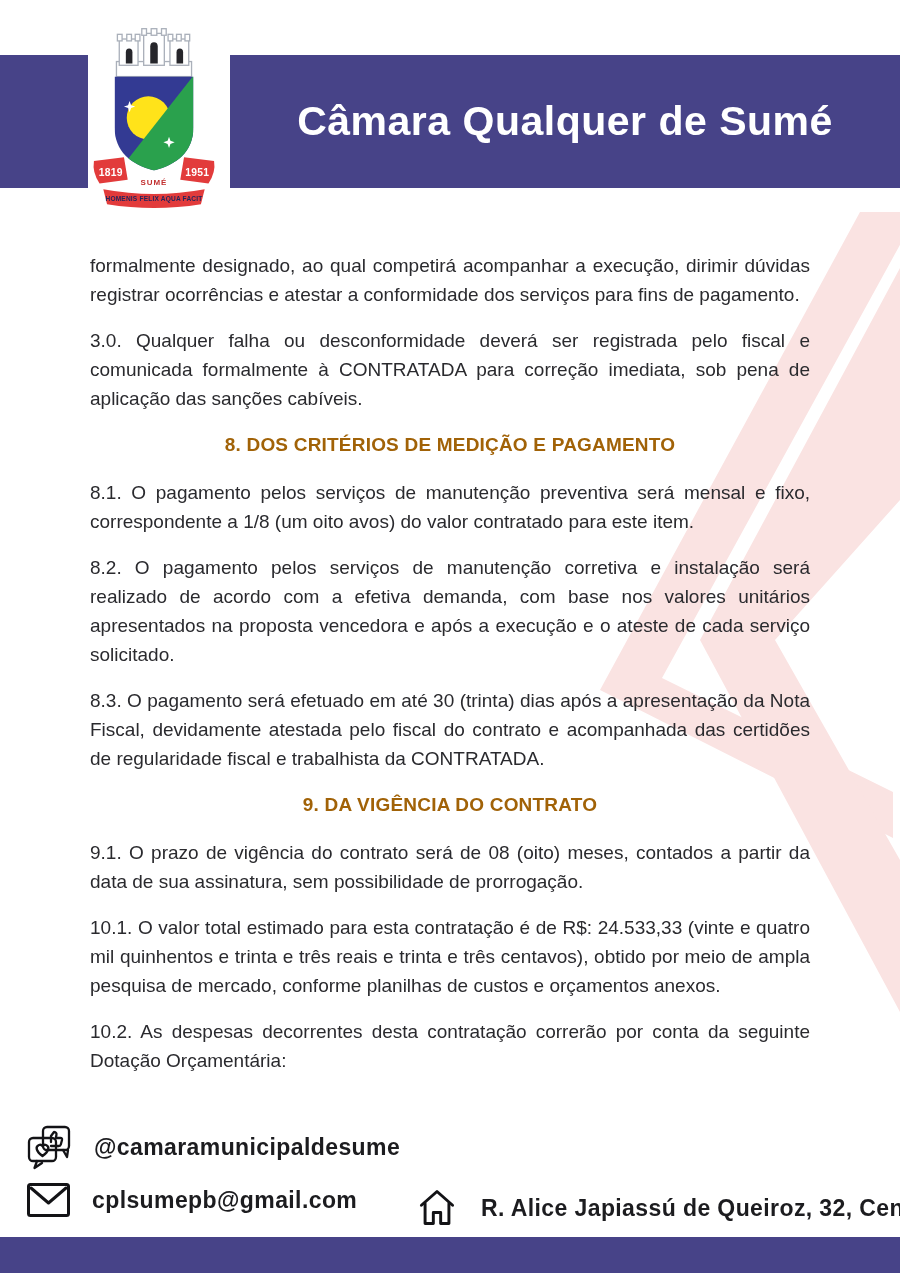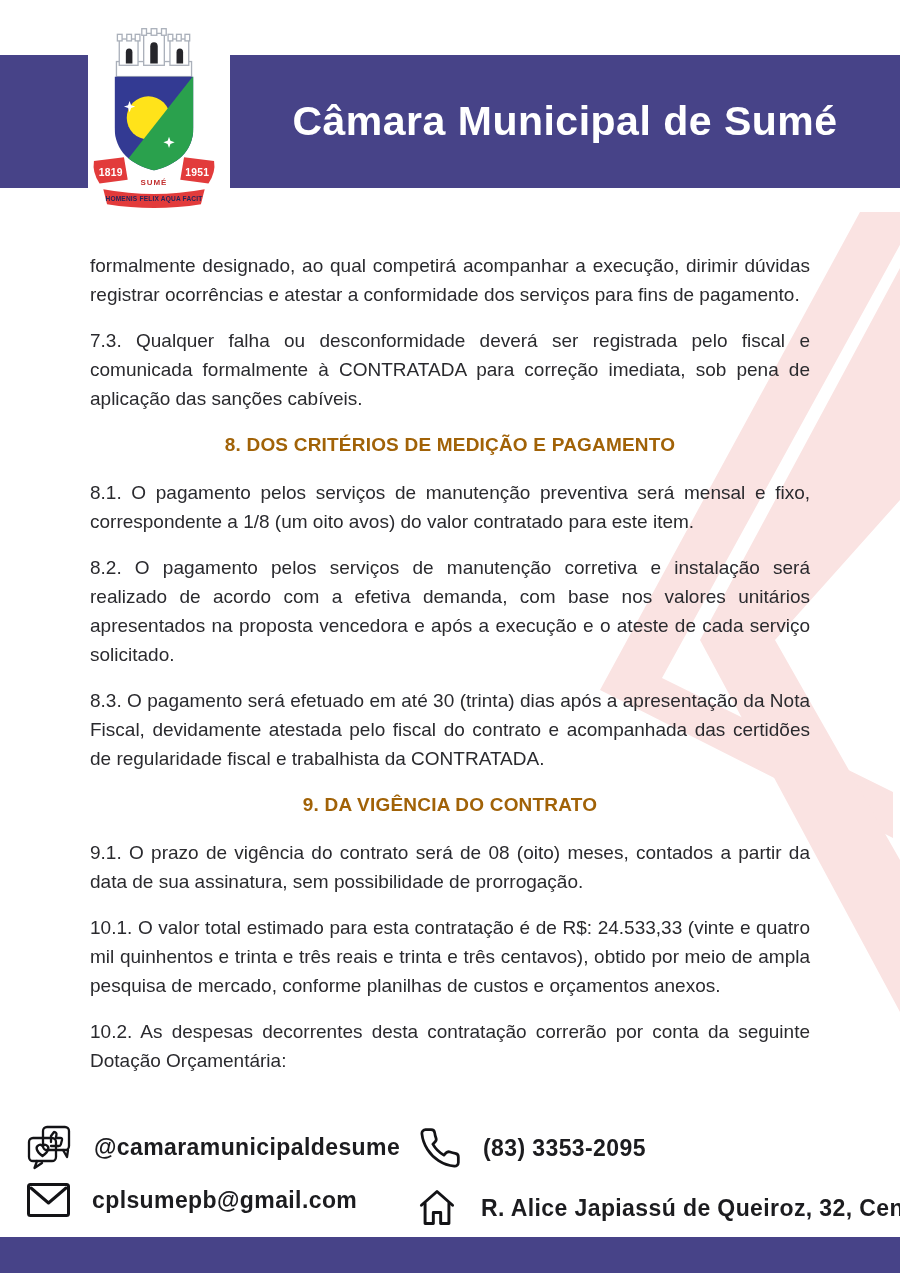--- a/index.html
+++ b/index.html
@@ -72,21 +72,21 @@
 <body>
 
 <div class="page">
 
   <svg class="wm-svg" width="900" height="1273" viewBox="0 0 900 1273" aria-hidden="true">
     <polygon class="wm" points="860,212 600,690 893,838 893,792 662,678 918,212"></polygon>
     <polygon class="wm" points="900,268 700,640 900,1012 900,860 775,640 900,500"></polygon>
   </svg>
 
   <div class="header-band"></div>
-  <h1 class="page-title">Câmara Municipal de Sumé</h1>
+  <h1 class="page-title">Câmara Qualquer de Sumé</h1>
 
   <div class="logo-box">
     <svg width="132" height="184" viewBox="0 0 140 196" aria-hidden="true">
 
       <g>
         <rect class="crest-castle" x="30" y="40" width="80" height="16"></rect>
         <rect class="crest-castle" x="33" y="16" width="20" height="28"></rect>
         <rect class="crest-castle" x="59" y="10" width="22" height="34"></rect>
         <rect class="crest-castle" x="87" y="16" width="20" height="28"></rect>
         <rect class="crest-castle" x="31" y="11" width="5" height="7"></rect>
@@ -119,21 +119,21 @@
       <text class="crest-year" x="24" y="162" text-anchor="middle">1819</text>
       <text class="crest-year" x="116" y="162" text-anchor="middle">1951</text>
       <text class="crest-name" x="70" y="172" text-anchor="middle">SUMÉ</text>
       <path class="crest-red" d="M16,176 Q70,186 124,176 L120,192 Q70,200 20,192 Z"></path>
       <text class="crest-motto" x="70" y="189" text-anchor="middle">HOMENIS FELIX AQUA FACIT</text>
     </svg>
   </div>
 
   <main class="doc">
     <p>formalmente designado, ao qual competirá acompanhar a execução, dirimir dúvidas registrar ocorrências e atestar a conformidade dos serviços para fins de pagamento.</p>
-    <p>7.3. Qualquer falha ou desconformidade deverá ser registrada pelo fiscal e comunicada formalmente à CONTRATADA para correção imediata, sob pena de aplicação das sanções cabíveis.</p>
+    <p>3.0. Qualquer falha ou desconformidade deverá ser registrada pelo fiscal e comunicada formalmente à CONTRATADA para correção imediata, sob pena de aplicação das sanções cabíveis.</p>
     <h3>8. DOS CRITÉRIOS DE MEDIÇÃO E PAGAMENTO</h3>
     <p>8.1. O pagamento pelos serviços de manutenção preventiva será mensal e fixo, correspondente a 1/8 (um oito avos) do valor contratado para este item.</p>
     <p>8.2. O pagamento pelos serviços de manutenção corretiva e instalação será realizado de acordo com a efetiva demanda, com base nos valores unitários apresentados na proposta vencedora e após a execução e o ateste de cada serviço solicitado.</p>
     <p>8.3. O pagamento será efetuado em até 30 (trinta) dias após a apresentação da Nota Fiscal, devidamente atestada pelo fiscal do contrato e acompanhada das certidões de regularidade fiscal e trabalhista da CONTRATADA.</p>
     <h3>9. DA VIGÊNCIA DO CONTRATO</h3>
     <p>9.1. O prazo de vigência do contrato será de 08 (oito) meses, contados a partir da data de sua assinatura, sem possibilidade de prorrogação.</p>
     <p>10.1. O valor total estimado para esta contratação é de R$: 24.533,33 (vinte e quatro mil quinhentos e trinta e três reais e trinta e três centavos), obtido por meio de ampla pesquisa de mercado, conforme planilhas de custos e orçamentos anexos.</p>
     <p>10.2. As despesas decorrentes desta contratação correrão por conta da seguinte Dotação Orçamentária:</p>
   </main>
 
@@ -142,26 +142,20 @@
       <rect x="17" y="3" width="26" height="23" rx="4"></rect>
       <path d="M37,26 l4,7 l1,-7"></path>
       <path d="M25,18 v-6 l3,-4 q3,0.2 2.4,3 l-0.6,3 h4.6 q2,0 1.6,2 l-1.2,4.5 q-0.4,1.5 -2,1.5 h-7.8"></path>
       <rect x="3" y="14" width="27" height="23" rx="4" fill="#fff"></rect>
       <path d="M11,37 l-2.5,7 l7.5,-5"></path>
       <path d="M16.5,32 c-6.5,-4.5 -7.5,-9.5 -3.5,-11 c2.2,-0.8 3.5,1 3.5,1 c0,0 1.3,-1.8 3.5,-1 c4,1.5 3,6.5 -3.5,11 z"></path>
     </svg>
     <span>@camaramunicipaldesume</span>
   </div>
 
-  <div class="footer-item item-phone">
-    <svg class="ic" width="44" height="44" viewBox="0 0 24 24" aria-hidden="true">
-      <path d="M22 16.92v3a2 2 0 0 1-2.18 2 19.79 19.79 0 0 1-8.63-3.07 19.5 19.5 0 0 1-6-6 19.79 19.79 0 0 1-3.07-8.67A2 2 0 0 1 4.11 2h3a2 2 0 0 1 2 1.72 12.84 12.84 0 0 0 .7 2.81 2 2 0 0 1-.45 2.11L8.09 9.91a16 16 0 0 0 6 6l1.27-1.27a2 2 0 0 1 2.11-.45 12.84 12.84 0 0 0 2.81.7A2 2 0 0 1 22 16.92z" style="stroke-width:1.5px"></path>
-    </svg>
-    <span>(83) 3353-2095</span>
-  </div>
 
   <div class="footer-item item-mail">
     <svg class="ic" width="45" height="36" viewBox="0 0 45 36" aria-hidden="true">
       <rect x="2.5" y="2.5" width="40" height="31" rx="2" style="stroke-width:3px"></rect>
       <polyline points="5,6 22.5,21 40,6" style="stroke-width:3px"></polyline>
     </svg>
     <span>cplsumepb@gmail.com</span>
   </div>
 
   <div class="footer-item item-home">

